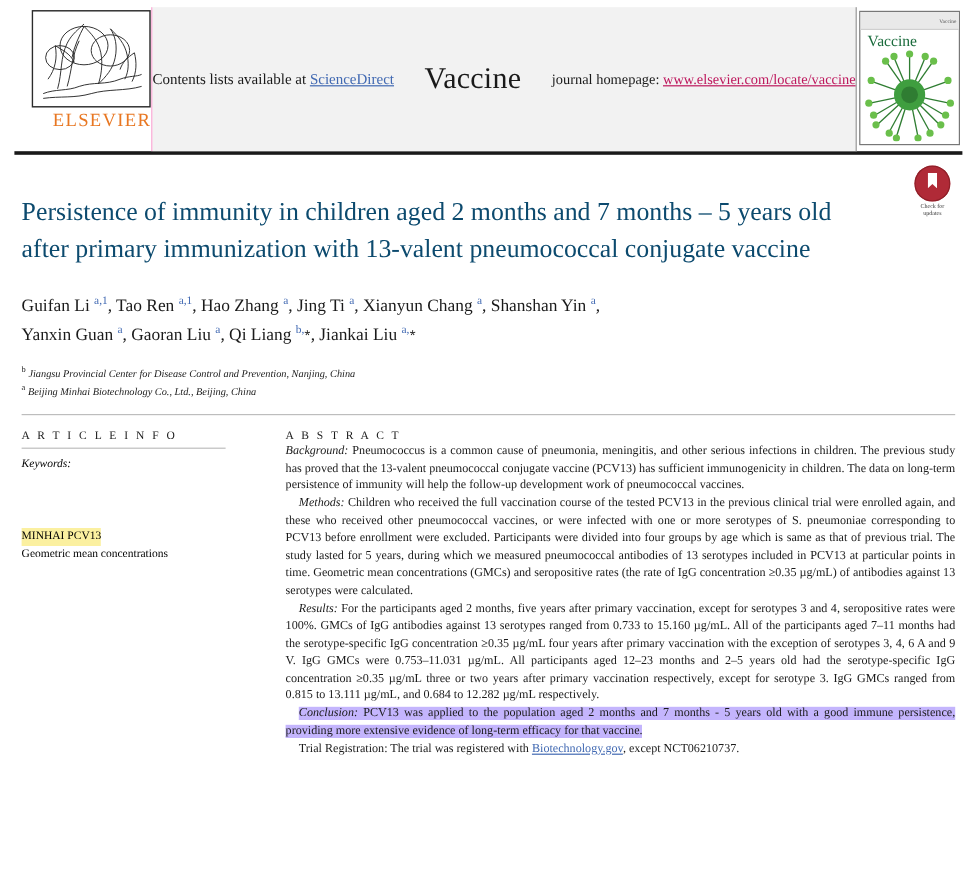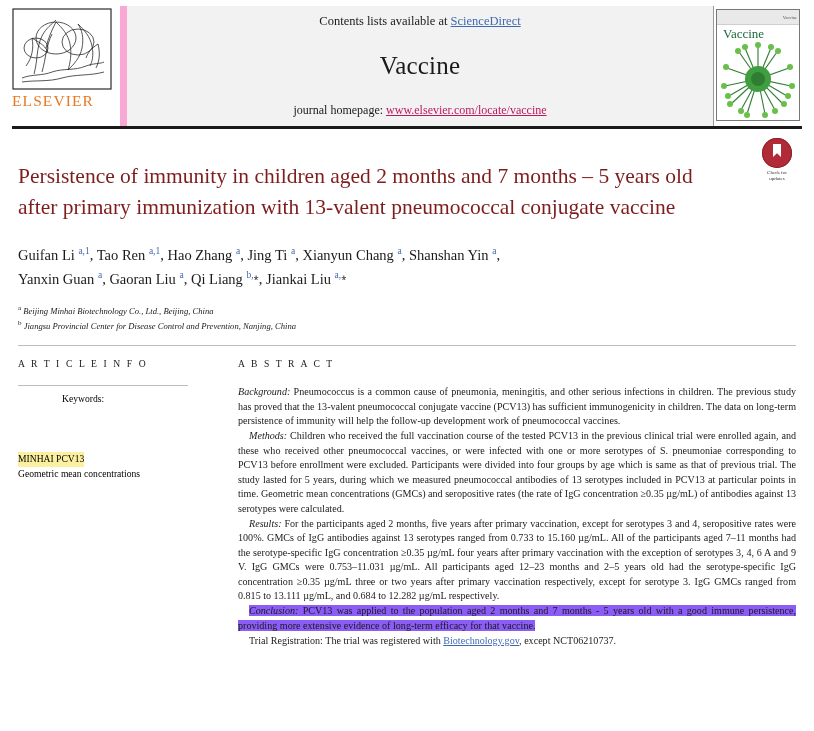--- a/index.html
+++ b/index.html
@@ -21,44 +21,44 @@
     position: relative;
     margin: 6px 12px 0 12px;
     height: 120px;
     border-bottom: 3px solid #1a1a1a;
     display: flex;
     align-items: stretch;
   }
   .elsevier-logo {
     width: 115px;
     flex: 0 0 115px;
-    border-right: 7px solid #f9a8d4;
+    border-right: 1px solid #f9a8d4;
     position: relative;
     display: flex;
     flex-direction: column;
     justify-content: flex-start;
-    align-items: flex-start;
+    align-items: flex-end;
     padding-top: 2px;
     box-sizing: border-box;
   }
   .tree-svg { display:block; }
   .elsevier-word {
     font-family: "Liberation Serif", serif;
     color: #E87722;
     font-size: 15.5px;
     letter-spacing: 1.1px;
     font-weight: normal;
     margin-top: 2px;
   }
   .masthead-center {
     flex: 1 1 auto;
     background: #f2f2f2;
     border-right: 1px solid #9a9a9a;
     display: flex;
-    flex-direction: column;
+    flex-direction: row;
     align-items: center;
     justify-content: space-between;
     padding: 8px 0 8px 0;
     box-sizing: border-box;
   }
   .contents-line {
     font-size: 12.5px;
     color: #1a1a1a;
   }
   .contents-line .sd-link { color:#4169b2; }
@@ -138,21 +138,21 @@
     width: 8px; height: 13px;
     background: #ffffff;
     clip-path: polygon(0 0, 100% 0, 100% 100%, 50% 72%, 0 100%);
   }
 
   
   .title {
     margin: 32px 18px 0 18px;
     font-size: 21.5px;
     line-height: 1.42;
-    color: #7f1d1d;
+    color: #0c4a6e;
     font-weight: normal;
     max-width: 690px;
   }
 
   
   .authors {
     margin: 22px 18px 0 18px;
     font-size: 14.5px;
     line-height: 1.62;
     color: #1a1a1a;
@@ -189,47 +189,47 @@
   }
   .col-right {
     flex: 1 1 auto;
     padding-left: 24px;
     box-sizing: border-box;
   }
   .sec-head {
     font-size: 9.6px;
     letter-spacing: 2.1px;
     color: #1a1a1a;
-    margin-bottom: 16px;
+    margin-bottom: 0;
   }
   .kw-rule { border-top: 1px solid #bdbdbd; margin: 4px 0 7px 0; width: 170px;}
   .kw-title {
+    font-style: italic;
     font-size: 9.6px;
     margin-bottom: 2px;
-    margin-left: 44px;
   }
   .kw-list {
     font-size: 9.6px;
     line-height: 1.48;
     margin-top: 48px;
   }
   .hl { background: #fbf0a0; }
 
   .abstract p {
     margin: 0 0 0.5px 0;
     font-size: 10.1px;
     line-height: 1.435;
     text-align: justify;
     color: #1a1a1a;
   }
   .abstract p.indent { text-indent: 11px; }
   .abstract i { font-style: italic; }
   .link { color:#4169b2; }
   .hl-block {
-    background: #8b5cf6;
+    background: #c4b5fd;
     display: inline;
   }
 </style>
 </head>
 <body>
 
 <div class="masthead">
 
   <div class="elsevier-logo">
     <svg class="tree-svg" width="100" height="82" viewBox="0 0 100 82">
@@ -322,22 +322,22 @@
 </div>
 
 <h1 class="title">Persistence of immunity in children aged 2 months and 7 months – 5 years old after primary immunization with 13-valent pneumococcal conjugate vaccine</h1>
 
 <div class="authors">
   Guifan Li <sup>a,1</sup>, Tao Ren <sup>a,1</sup>, Hao Zhang <sup>a</sup>, Jing Ti <sup>a</sup>, Xianyun Chang <sup>a</sup>, Shanshan Yin <sup>a</sup>,<br>
   Yanxin Guan <sup>a</sup>, Gaoran Liu <sup>a</sup>, Qi Liang <sup>b,<span class="star">⁎</span></sup>, Jiankai Liu <sup>a,<span class="star">⁎</span></sup>
 </div>
 
 <div class="affils">
+  <div><sup>b</sup> <span>Jiangsu Provincial Center for Disease Control and Prevention, Nanjing, China</span></div>
   <div><sup>a</sup> <span>Beijing Minhai Biotechnology Co., Ltd., Beijing, China</span></div>
-  <div><sup>b</sup> <span>Jiangsu Provincial Center for Disease Control and Prevention, Nanjing, China</span></div>
 </div>
 
 <div class="rule"></div>
 
 <div class="columns">
 
   <div class="col-left">
     <div class="sec-head">A R T I C L E   I N F O</div>
     <div class="kw-rule"></div>
     <div class="kw-title">Keywords:</div>

